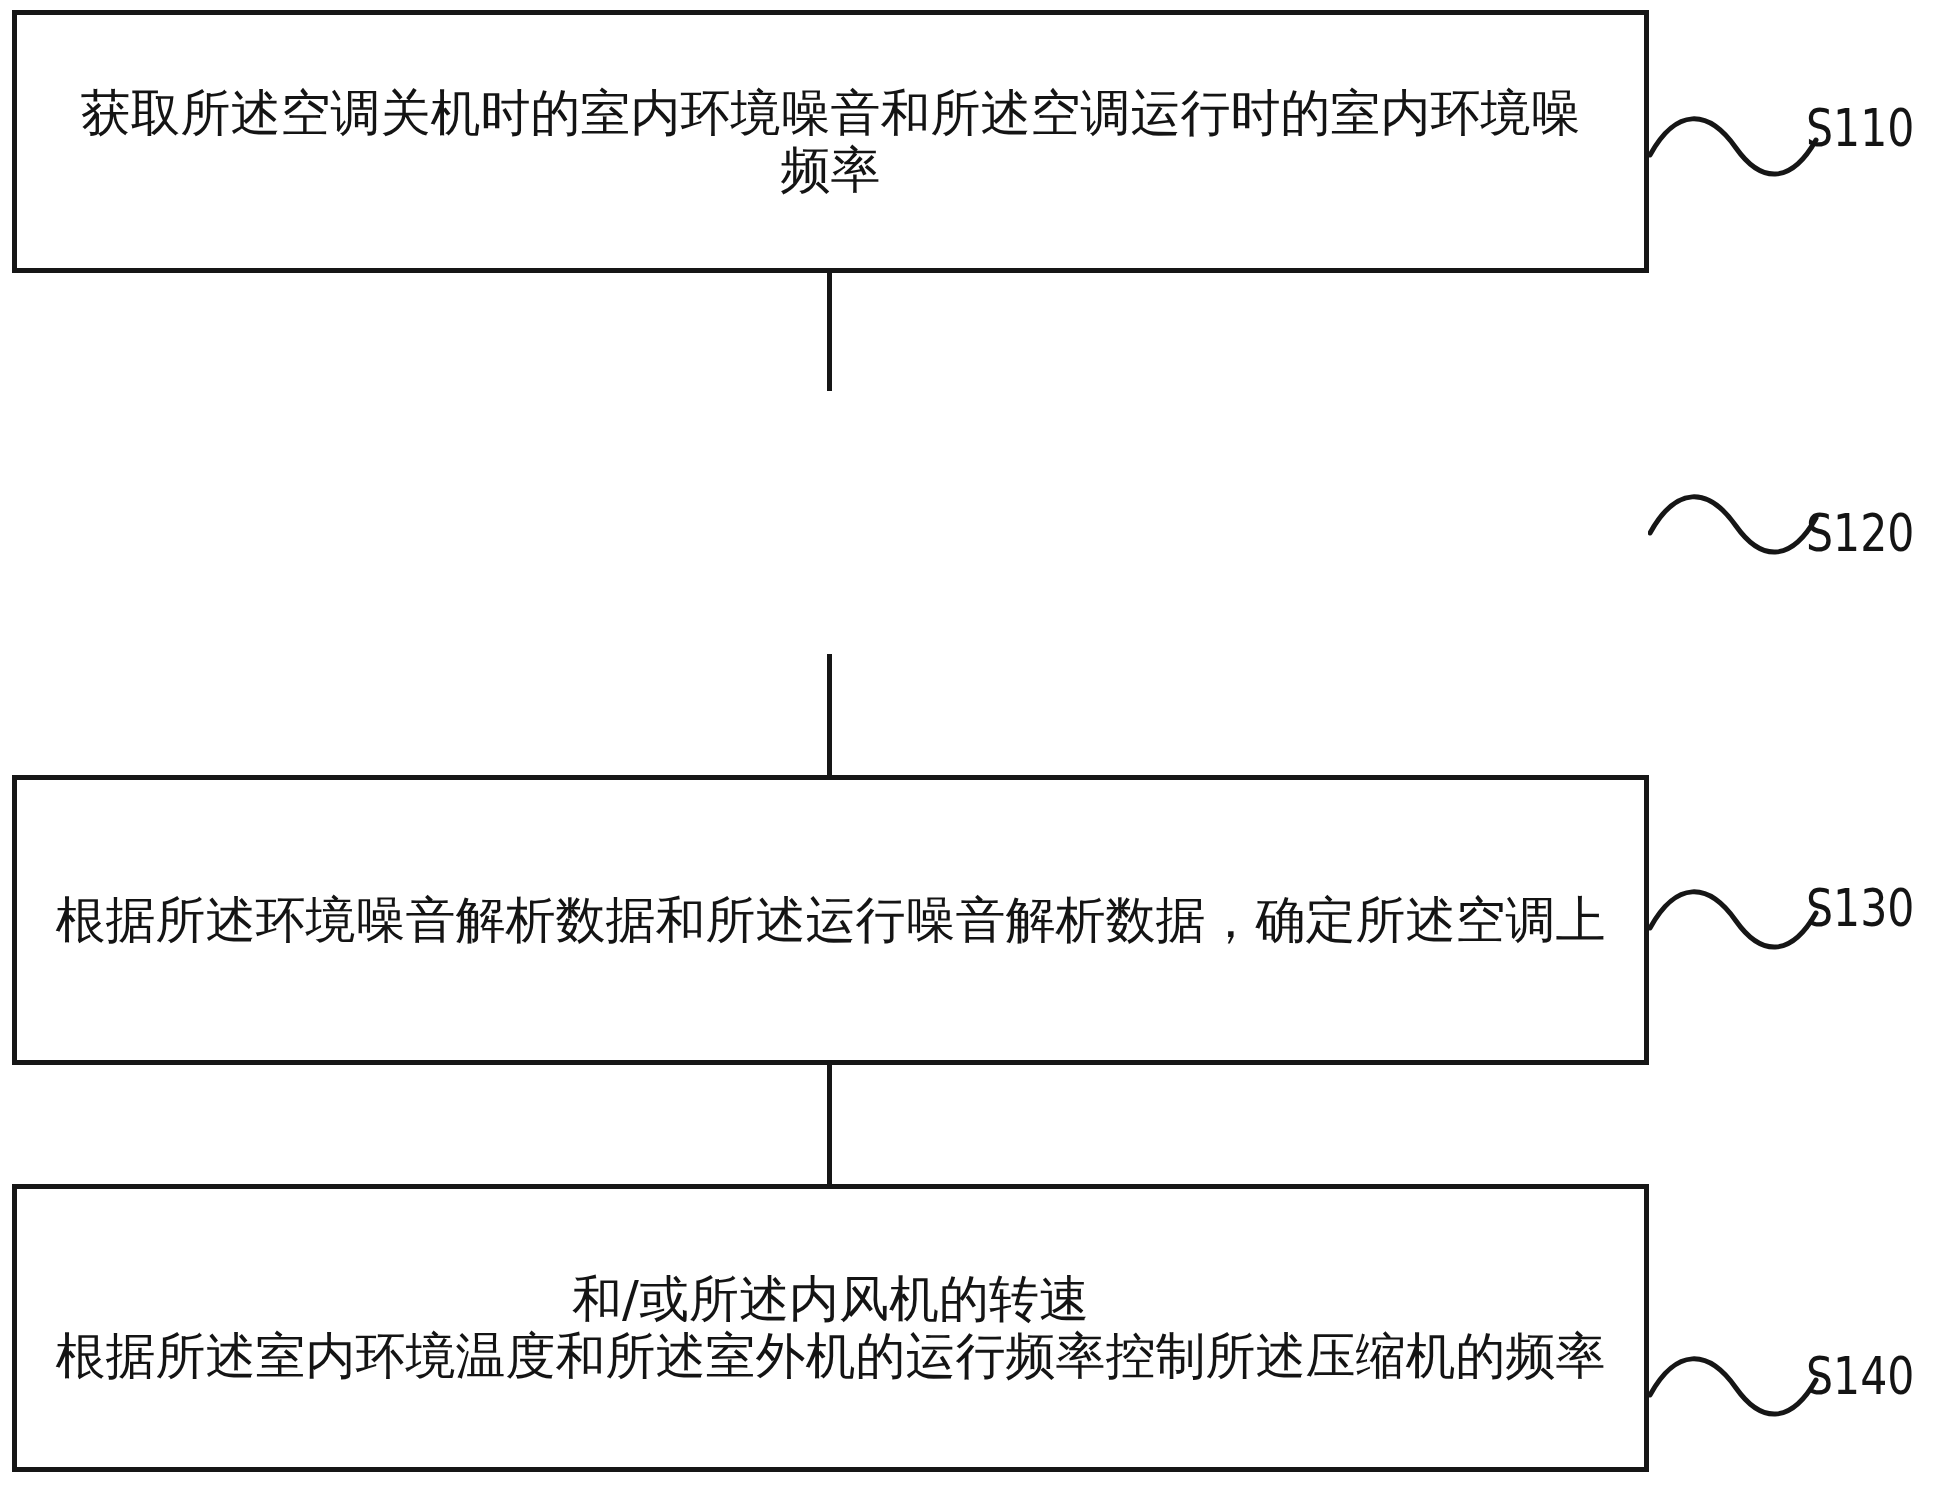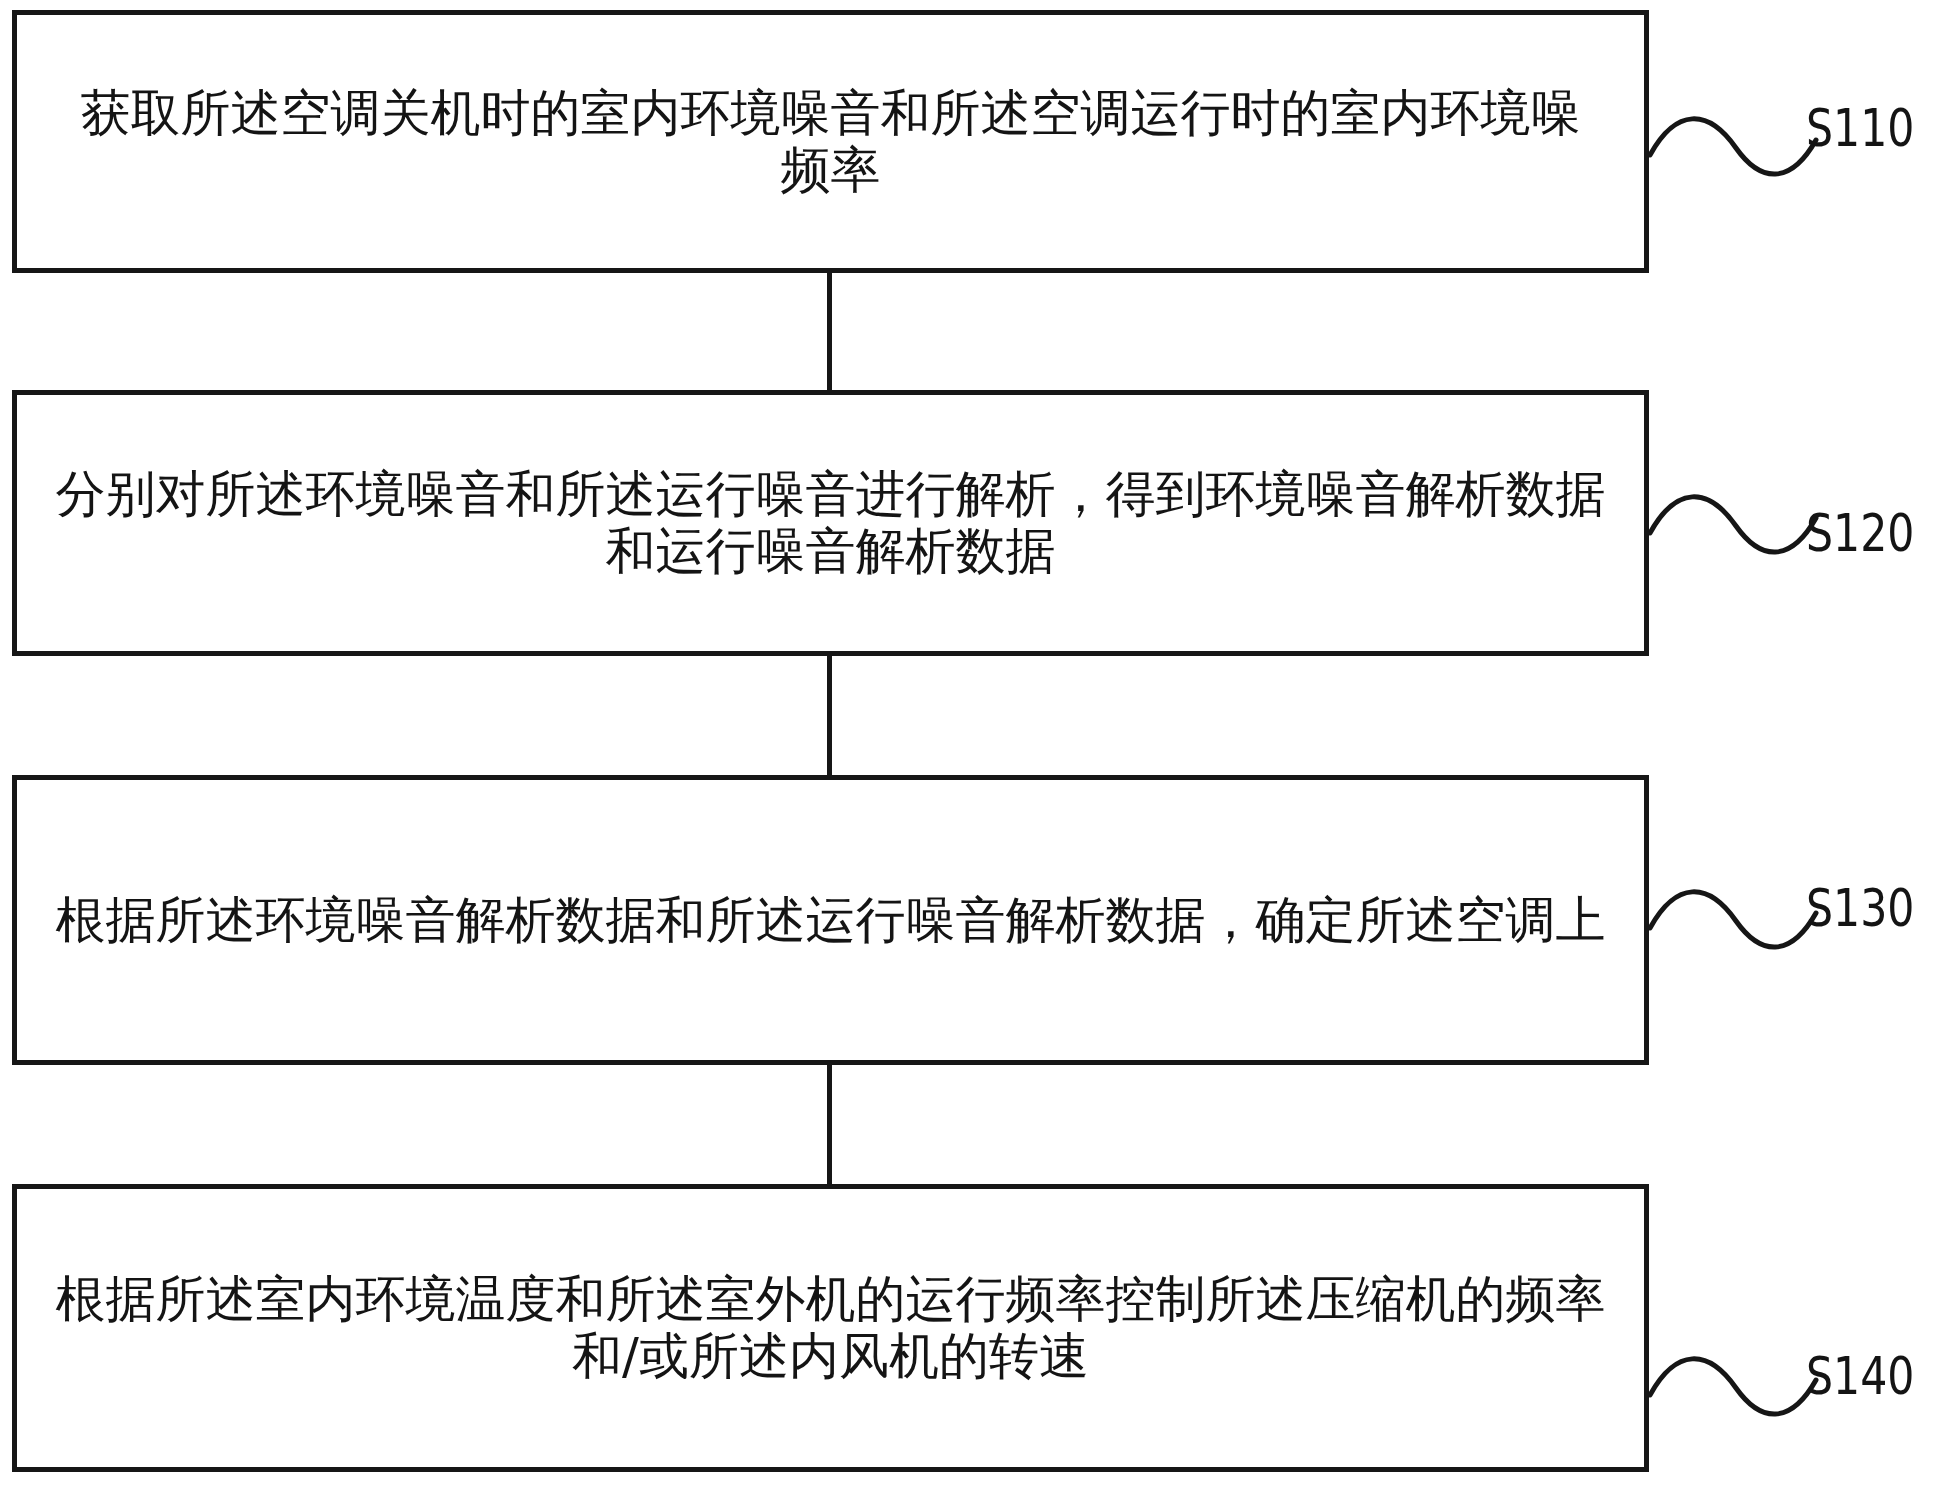--- a/index.html
+++ b/index.html
@@ -82,36 +82,32 @@
 
 <div class="figure">
 
   <div class="step-box box-1">
     <div class="line">获取所述空调关机时的室内环境噪音和所述空调运行时的室内环境噪</div>
     <div class="line">频率</div>
   </div>
 
   <div class="v-connector vc-1"></div>
 
-  <div class="step-box box-2">
-    <div class="line">分别对所述环境噪音和所述运行噪音进行解析，得到环境噪音解析数据</div>
-    <div class="line">和运行噪音解析数据</div>
-  </div>
 
   <div class="v-connector vc-2"></div>
 
   <div class="step-box box-3">
     <div class="line">根据所述环境噪音解析数据和所述运行噪音解析数据，确定所述空调上</div>
   </div>
 
   <div class="v-connector vc-3"></div>
 
   <div class="step-box box-4">
+    <div class="line">和/或所述内风机的转速</div>
     <div class="line">根据所述室内环境温度和所述室外机的运行频率控制所述压缩机的频率</div>
-    <div class="line">和/或所述内风机的转速</div>
   </div>
 
   <div class="wave wave-1">
     <svg viewBox="0 0 172 100" xmlns="http://www.w3.org/2000/svg">
       <path d="M 2 55 C 28 8, 60 8, 88 48 C 112 82, 142 86, 168 40" fill="none" stroke="#161616" stroke-width="5" stroke-linecap="round"></path>
     </svg>
   </div>
   <div class="wave wave-2">
     <svg viewBox="0 0 172 100" xmlns="http://www.w3.org/2000/svg">
       <path d="M 2 55 C 28 8, 60 8, 88 48 C 112 82, 142 86, 168 40" fill="none" stroke="#161616" stroke-width="5" stroke-linecap="round"></path>

